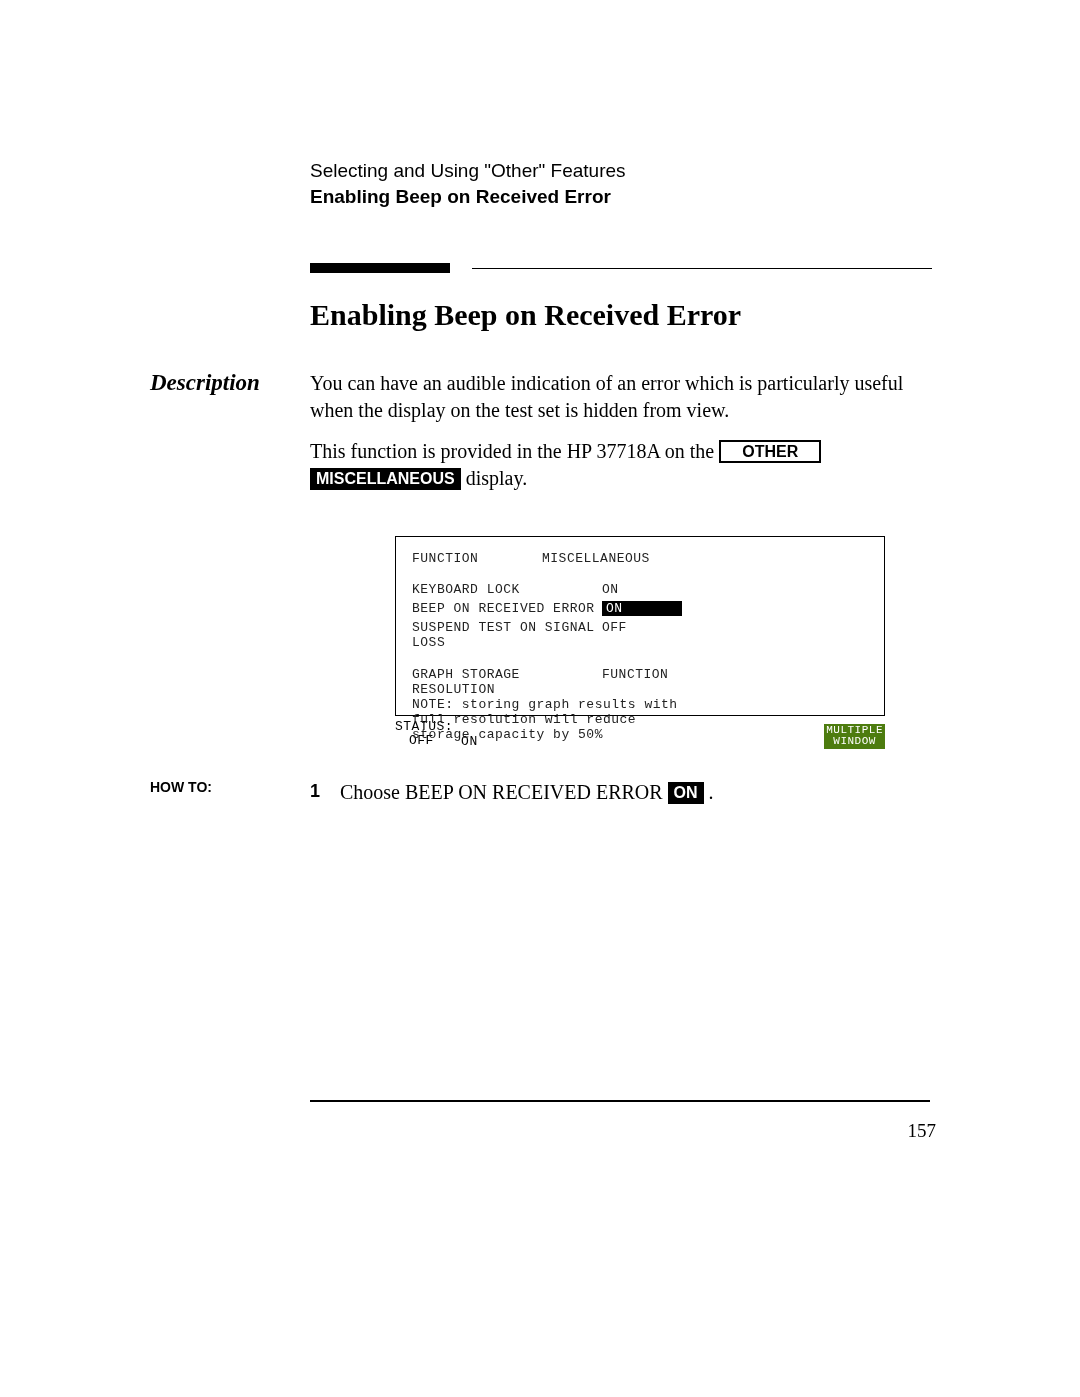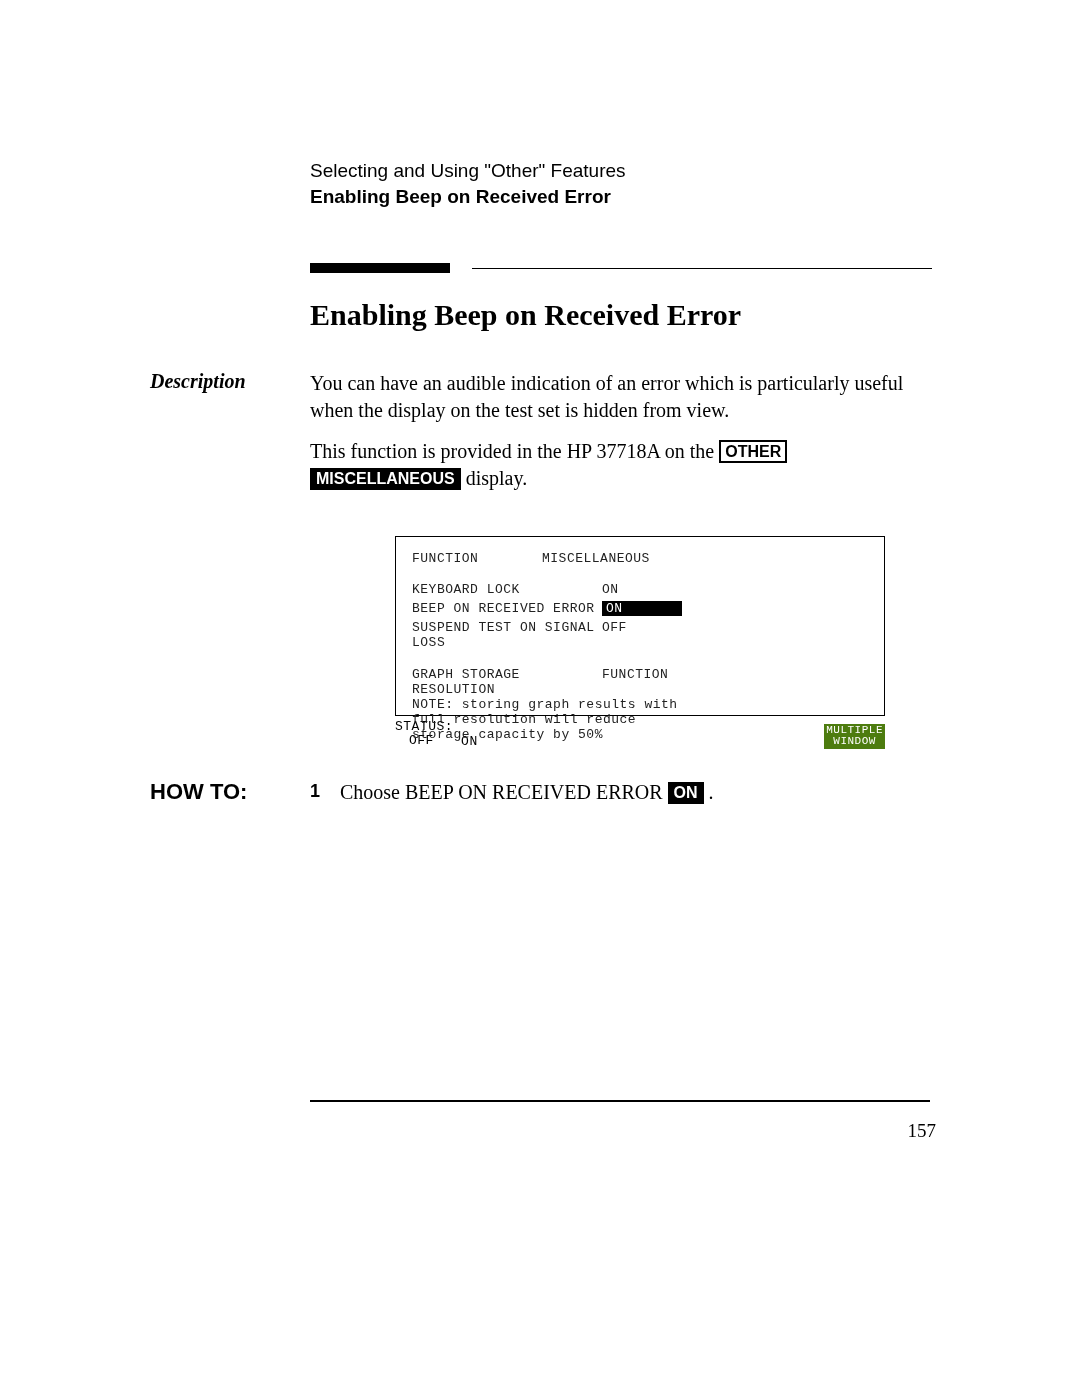--- a/index.html
+++ b/index.html
@@ -59,44 +59,44 @@
     margin-bottom: 38px;
   }
   .row {
     display: flex;
     margin-bottom: 16px;
   }
   .side-label {
     width: 160px;
     flex-shrink: 0;
     font-family: 'Century Schoolbook', Georgia, serif;
-    font-size: 20px;
+    font-size: 23px;
     font-style: italic;
     font-weight: 700;
   }
   .side-label-howto {
     width: 160px;
     flex-shrink: 0;
     font-family: Arial, Helvetica, sans-serif;
-    font-size: 22px;
+    font-size: 14px;
     font-weight: 700;
   }
   .body-text {
     flex: 1;
     font-family: 'Century Schoolbook', Georgia, serif;
     font-size: 20px;
     line-height: 1.35;
   }
   .body-text p { margin-bottom: 14px; }
   .btn-box {
     font-family: Arial, Helvetica, sans-serif;
     font-weight: 700;
     font-size: 16px;
     border: 2px solid #000;
-    padding: 0 4px;
+    padding: 0 21px;
     display: inline-block;
     line-height: 1.2;
     vertical-align: 1px;
   }
   .btn-inv {
     font-family: Arial, Helvetica, sans-serif;
     font-weight: 700;
     font-size: 16px;
     background: #000;
     color: #fff;

